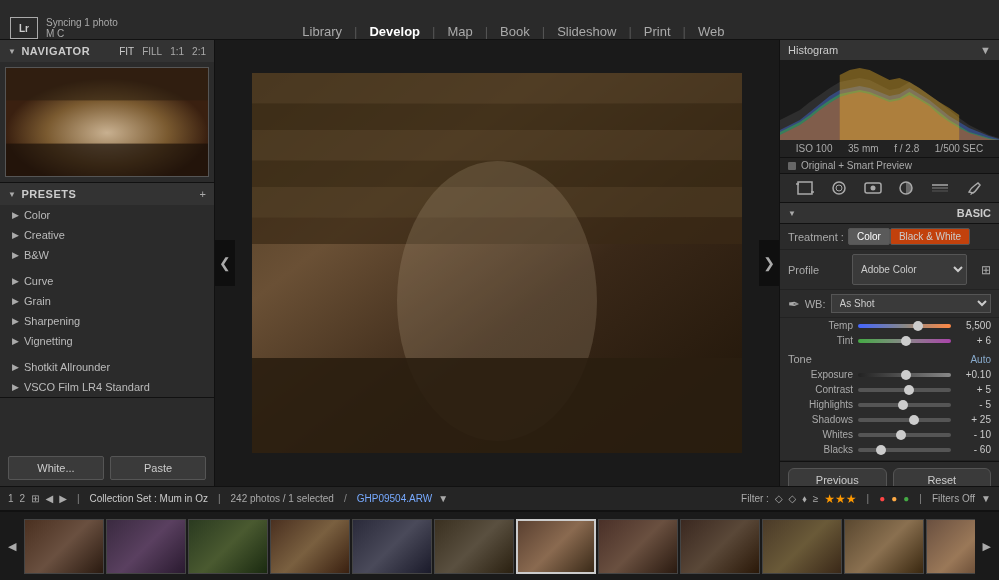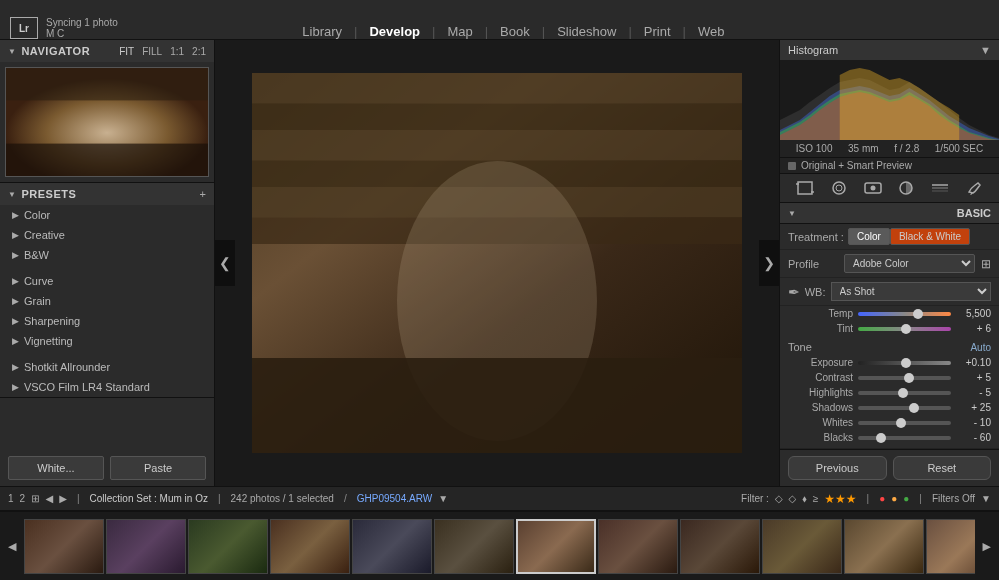--- a/index.html
+++ b/index.html
@@ -305,30 +305,30 @@
       border-radius: 2px;
       color: #ccc;
       background: #c2410c;
     }
     .treatment-btn.active { background: #5a5a5a; color: #fff; }
 
     .profile-row {
       display: flex;
       align-items: center;
       padding: 4px 8px;
-      gap: 6px;
+      gap: 14px;
       border-bottom: 1px solid #222;
     }
     .profile-label { color: #aaa; font-size: 11px; min-width: 50px; }
     .profile-select {
       flex: 1;
       background: #3a3a3a;
       border: 1px solid #555;
       color: #ccc;
-      padding: 2px 4px;
+      padding: 8px 4px;
       font-size: 10px;
       border-radius: 2px;
     }
     .profile-grid-icon {
       color: #aaa;
       font-size: 12px;
       cursor: pointer;
     }
 
     

